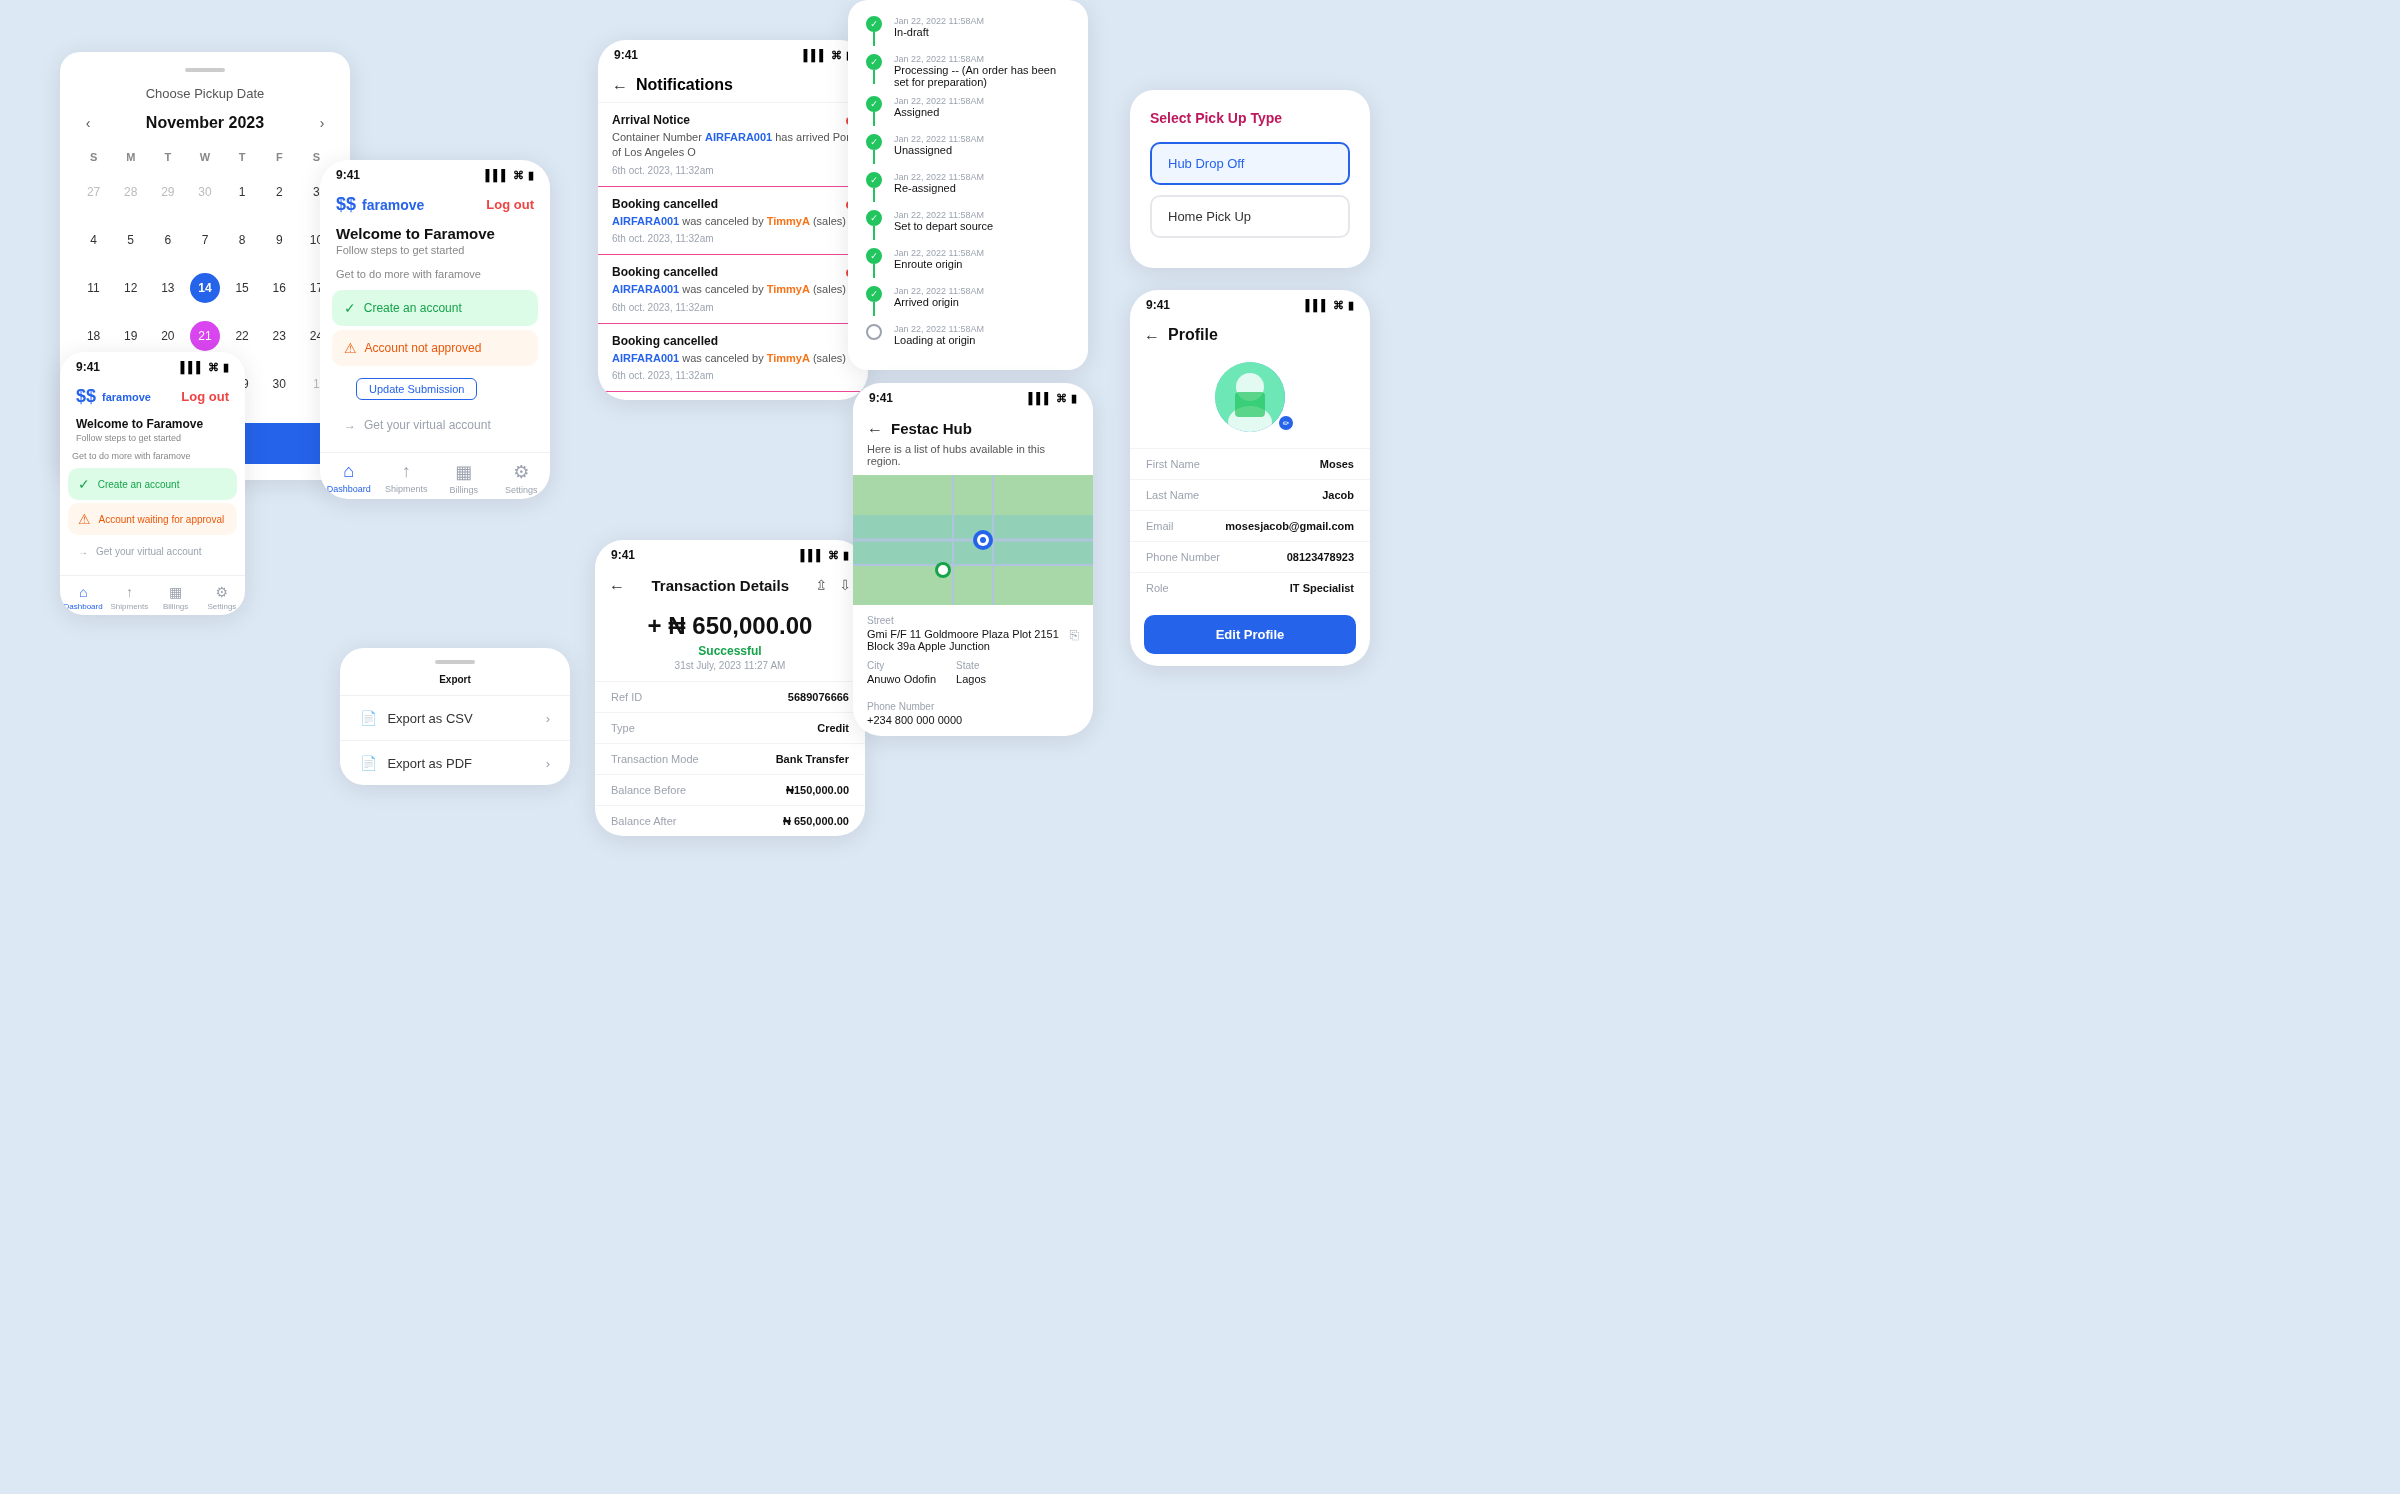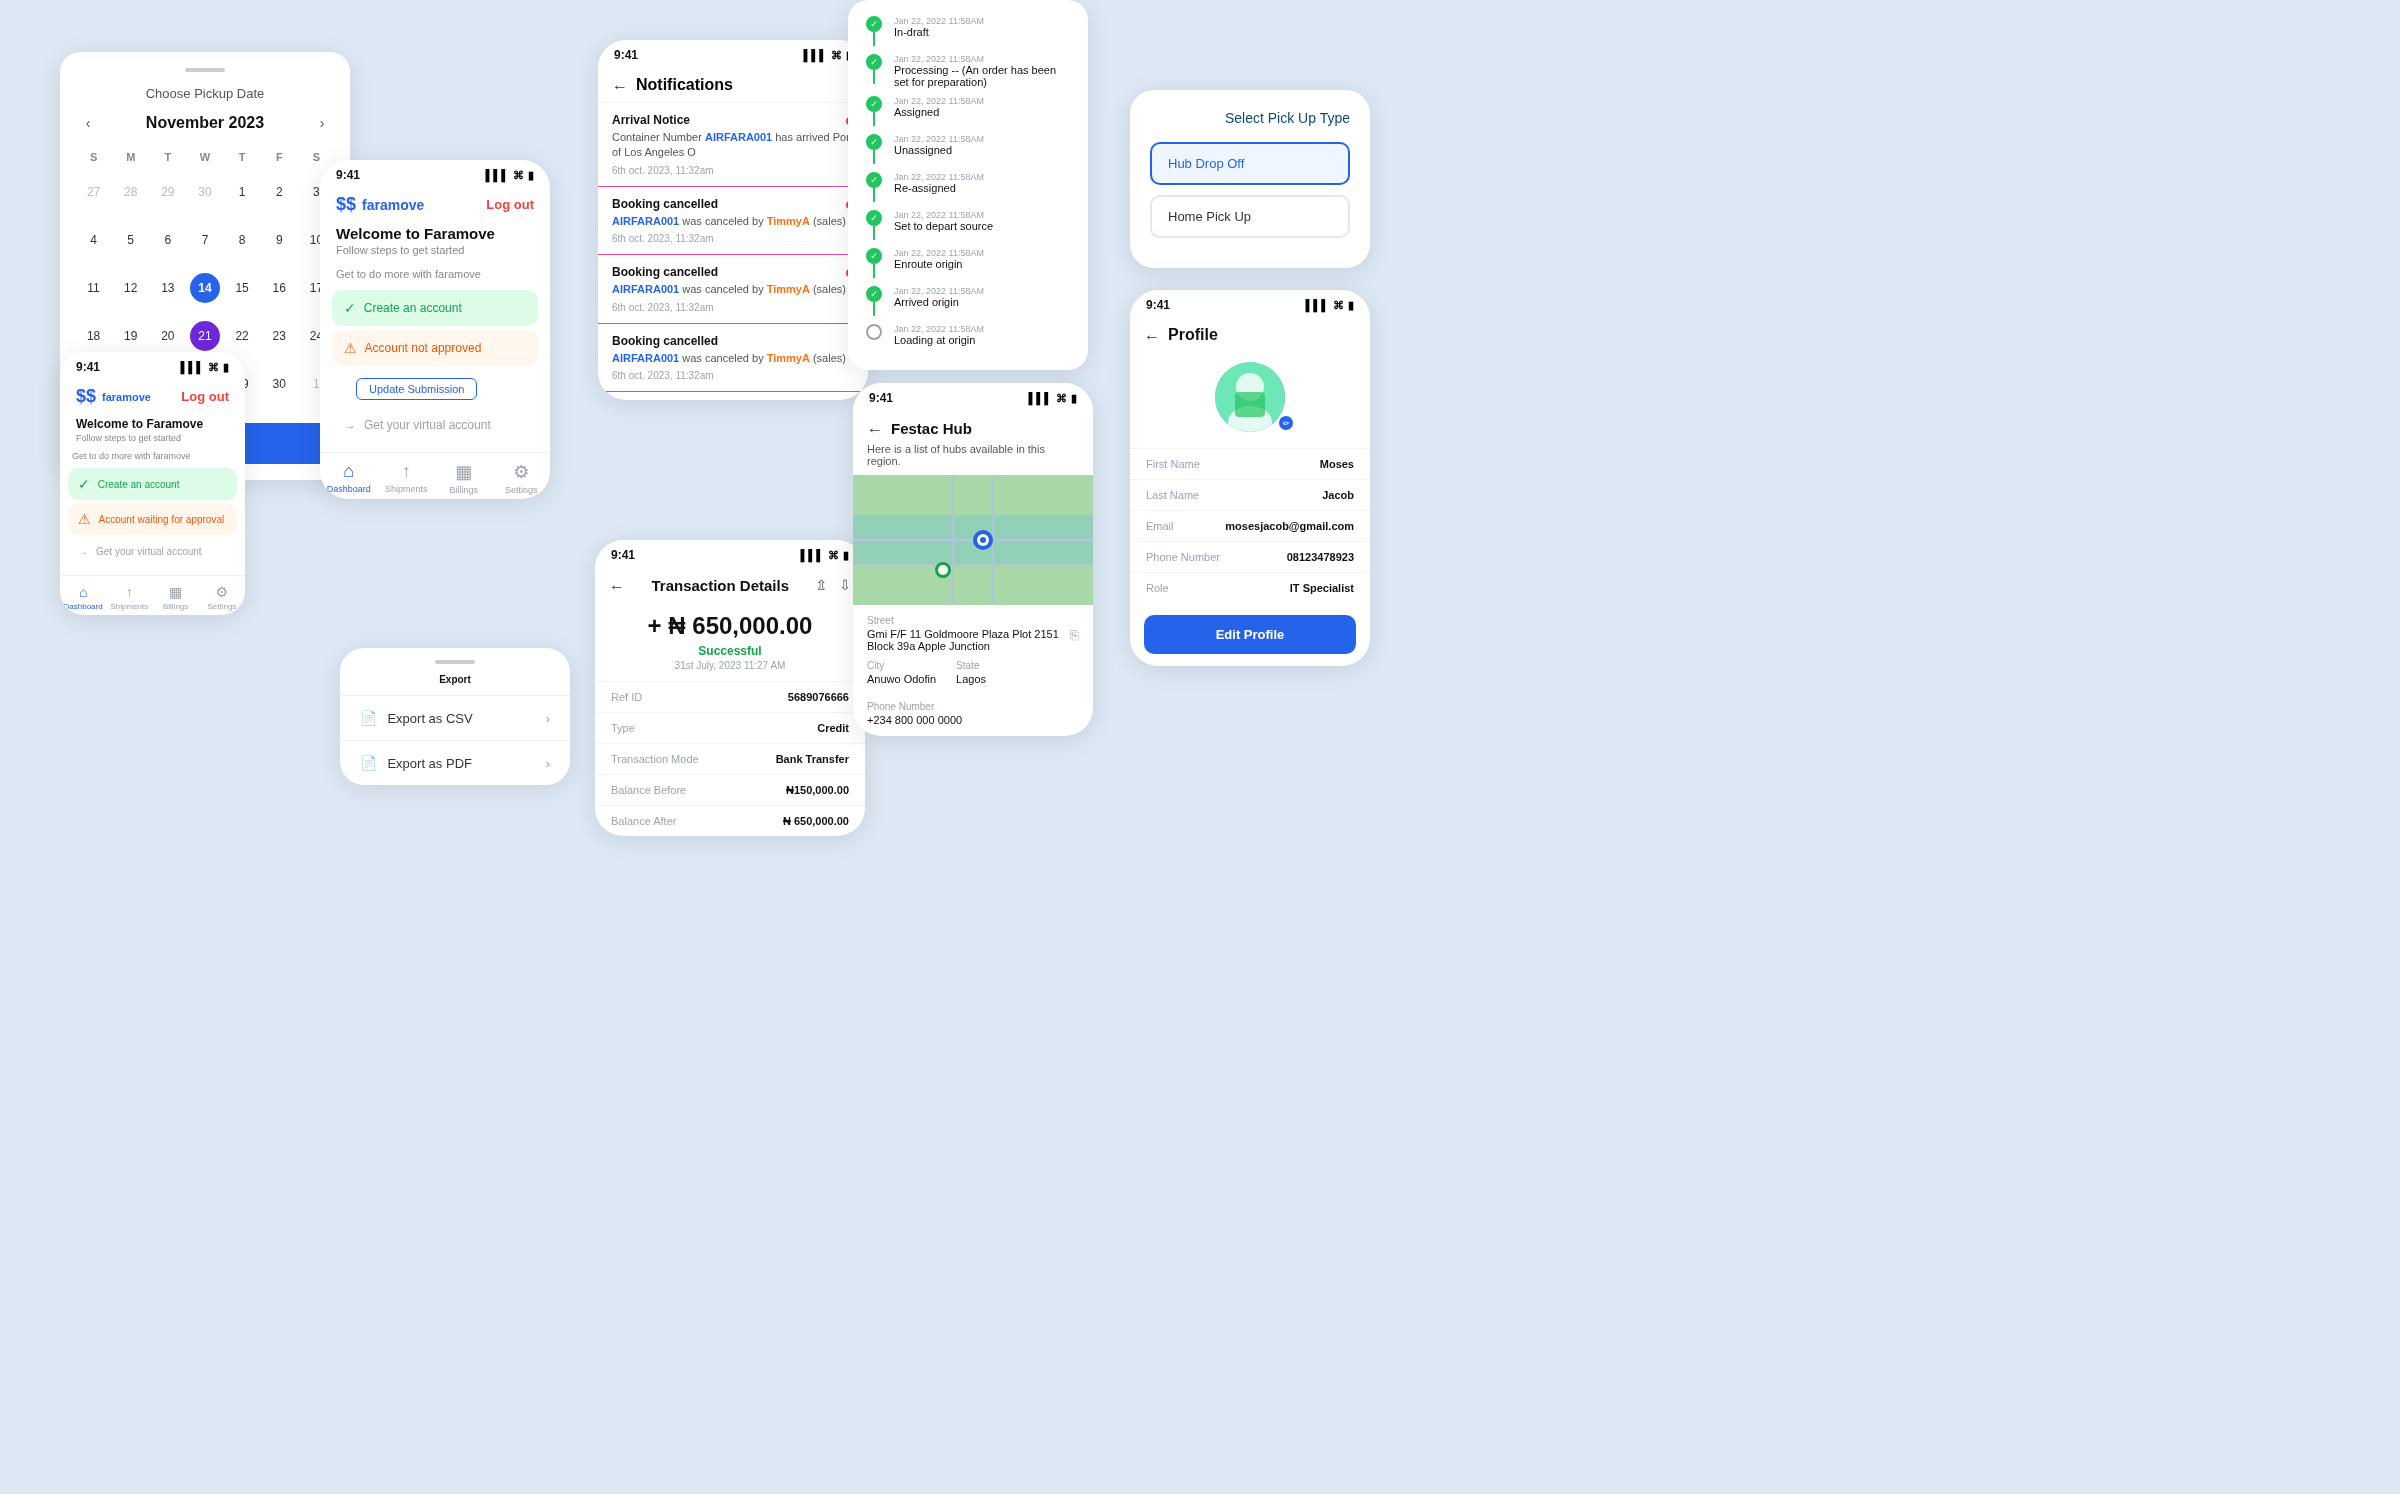--- a/index.html
+++ b/index.html
@@ -70,21 +70,21 @@
       font-size: 12px; color: #333; padding: 6px 2px;
       border-radius: 50%; cursor: pointer;
       width: 30px; height: 30px; display: flex; align-items: center; justify-content: center;
       margin: 8px auto;
     }
     .cal-grid .day.other-month { color: #bbb; }
     .cal-grid .day.selected {
       background: #2563eb; color: #fff; font-weight: 700;
     }
     .cal-grid .day.end-range {
-      background: #6d28d9; color: #fff; border-radius: 50%;
+      background: #d946ef; color: #fff; border-radius: 50%;
     }
     .cal-done-btn {
       width: 100%; margin-top: 16px; padding: 12px;
       background: #2563eb; color: #fff; border: none;
       border-radius: 10px; font-size: 15px; font-weight: 600; cursor: pointer;
     }
 
     
     .faramove-card {
       background: #fff;
@@ -273,21 +273,21 @@
     .hub-phone-label { font-size: 10px; color: #9ca3af; margin-bottom: 2px; }
     .hub-phone-value { font-size: 11px; color: #111; font-weight: 500; }
 
     
     #pickup-type-card {
       left: 1130px; top: 90px;
       width: 240px; padding: 20px;
       border-radius: 24px;
     }
     .pickup-type-title {
-      font-size: 14px; font-weight: 400; color: #0c4a6e; text-align: right; margin-bottom: 16px;
+      font-size: 14px; font-weight: 700; color: #be185d; text-align: left; margin-bottom: 16px;
     }
     .pickup-option {
       border: 2px solid #e5e7eb; border-radius: 10px;
       padding: 12px 16px; margin-bottom: 10px;
       font-size: 13px; color: #333; cursor: pointer;
     }
     .pickup-option.selected {
       border-color: #2563eb; color: #2563eb; background: #eff6ff;
     }
 

